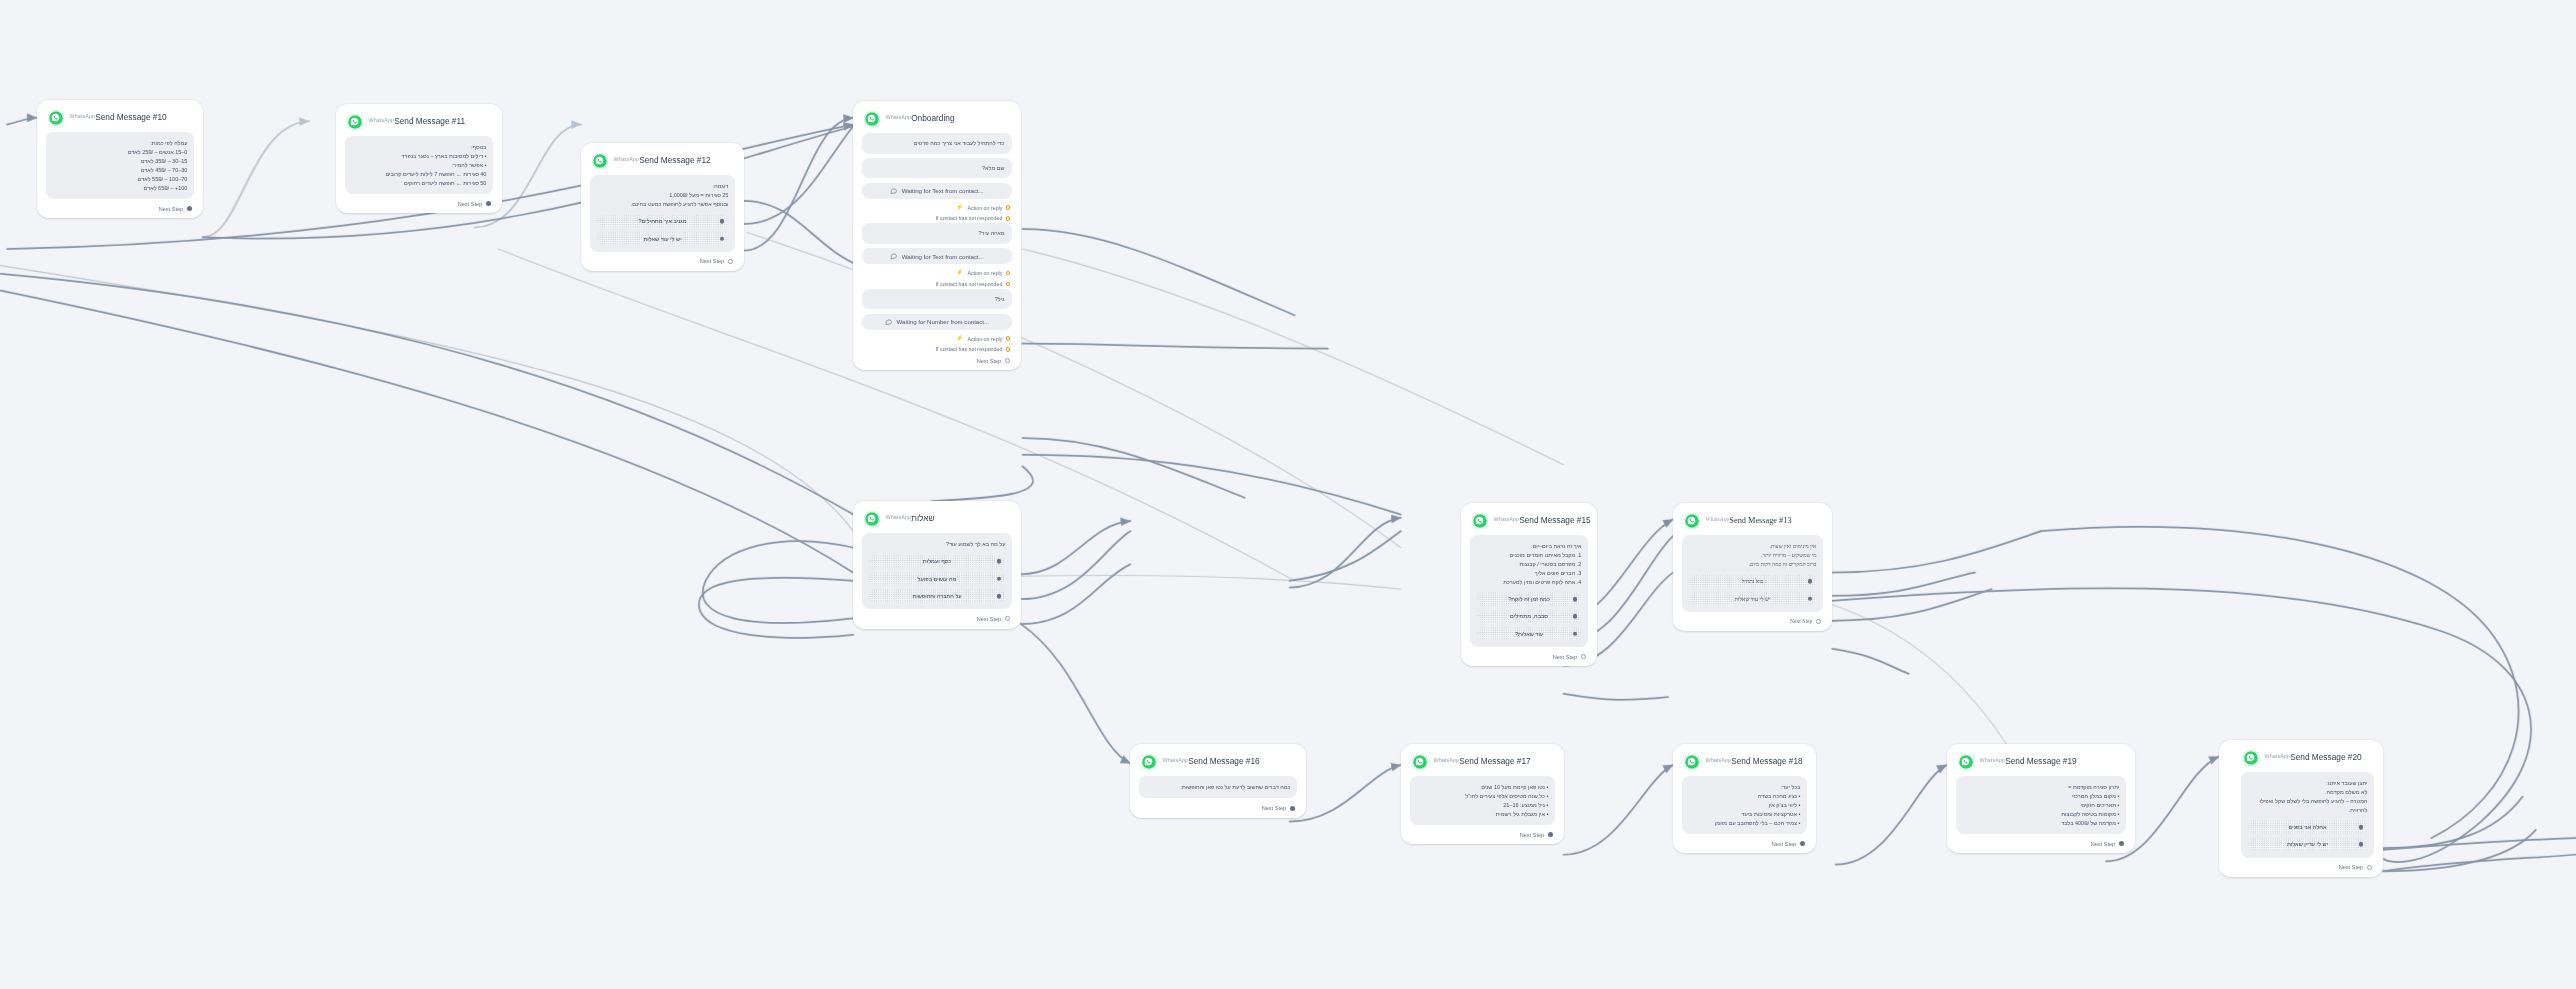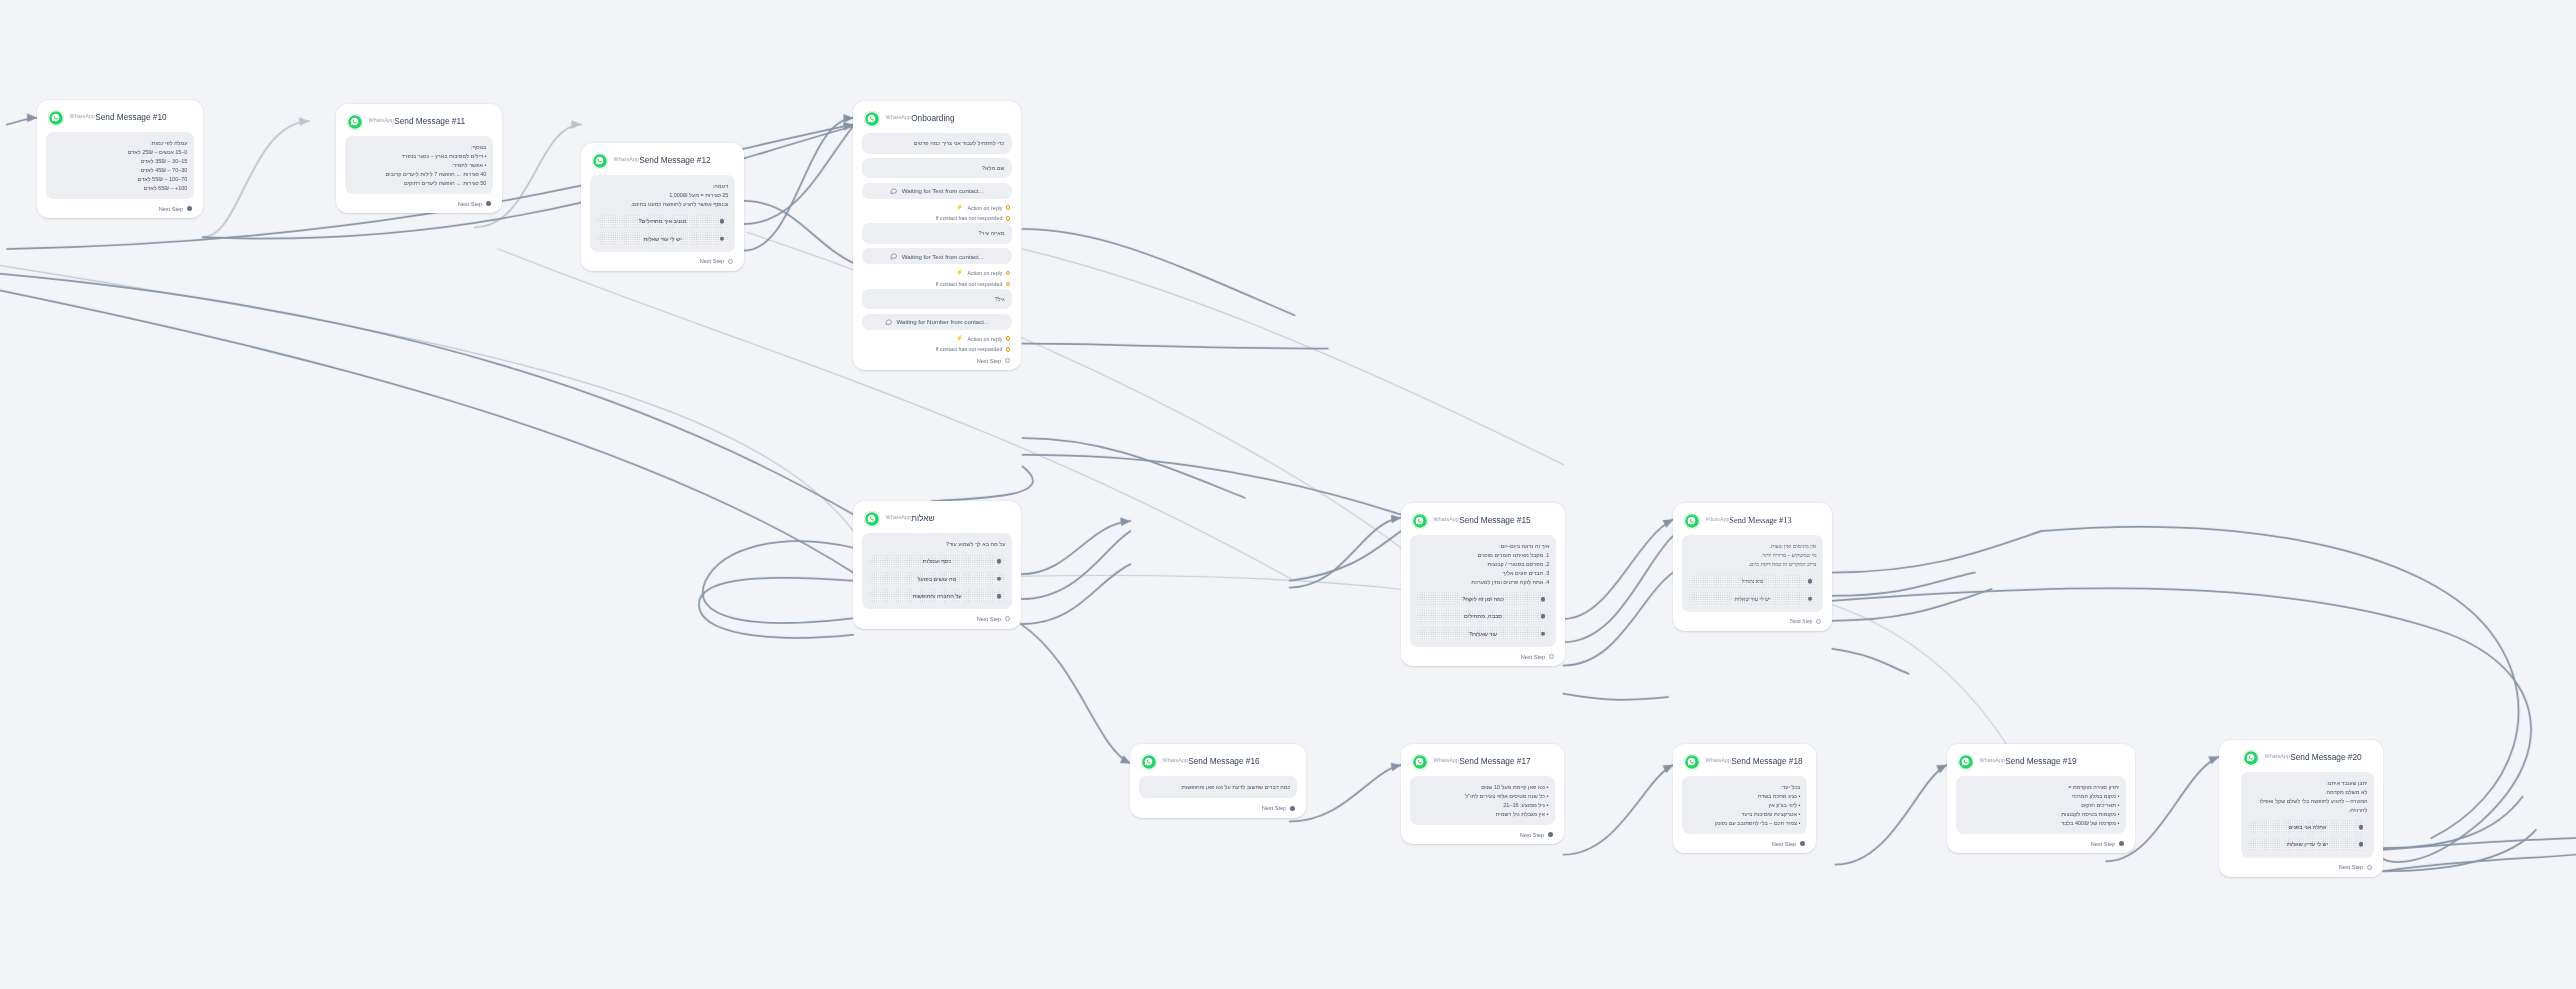--- a/index.html
+++ b/index.html
@@ -429,21 +429,21 @@
       <span class="port-ring"></span>
     </div>
 
     <div class="next-row">
       <span>Next Step</span>
       <span class="port-hollow"></span>
     </div>
   </div>
 
 
-  <div class="node" style="left:1401px; top:503px; width:164px;">
+  <div class="node" style="left:1461px; top:503px; width:136px;">
     <div class="node-head">
       <span class="wa-icon">
         <svg width="9" height="9" viewBox="0 0 24 24">
             <path fill="#ffffff" d="M12 2a10 10 0 0 0-8.7 15L2 22l5.2-1.3A10 10 0 1 0 12 2zm5.6 14.2c-.2.6-1.2 1.2-1.7 1.2-.5.1-1 .1-1.6-.1-.4-.1-.9-.3-1.5-.6-2.6-1.1-4.3-3.8-4.4-4-.1-.2-1-1.4-1-2.6s.6-1.8.9-2.1c.2-.2.5-.3.7-.3h.5c.2 0 .4 0 .6.4l.8 2c.1.2 0 .4-.1.5l-.3.4c-.1.2-.3.3-.1.6.1.3.6 1.1 1.4 1.8 1 .9 1.8 1.1 2 1.2.3.1.4.1.6-.1l.8-.9c.2-.2.4-.2.6-.1l1.8.9c.2.1.4.2.4.3.1.1.1.5 0 1z"></path>
           </svg>
       </span>
       <span class="head-text">
         <span class="head-app">WhatsApp</span>
         <span class="head-title">Send Message #15</span>
       </span>

